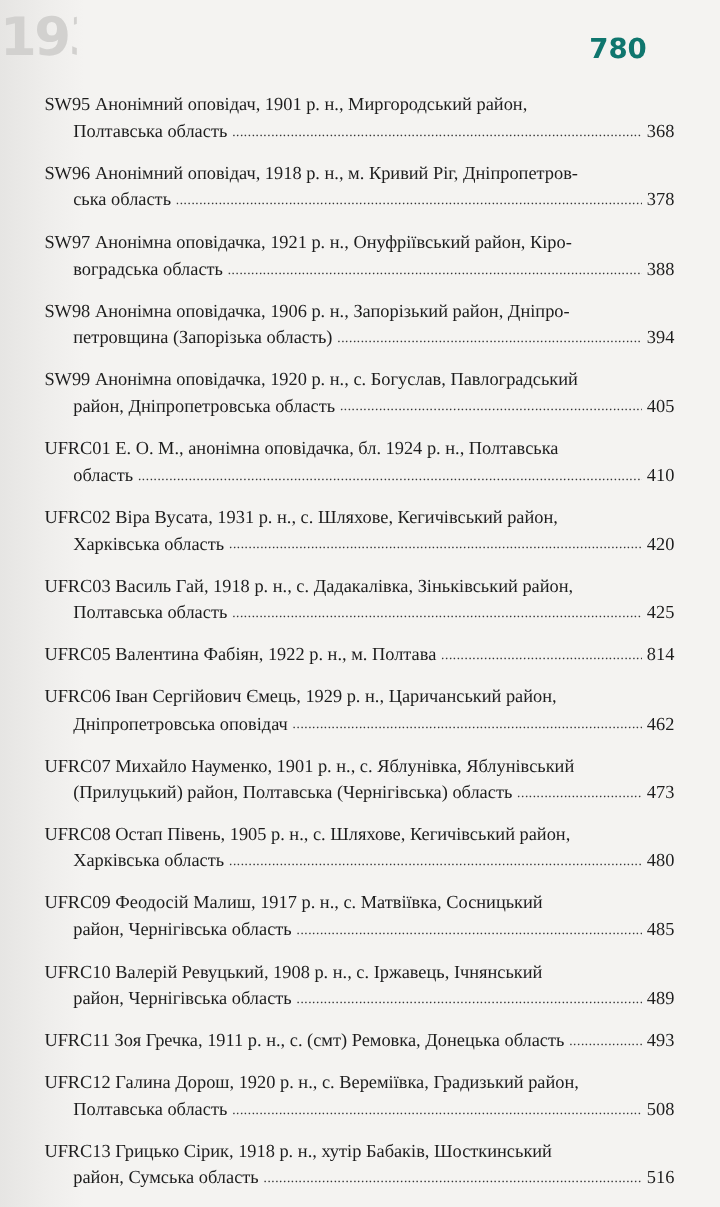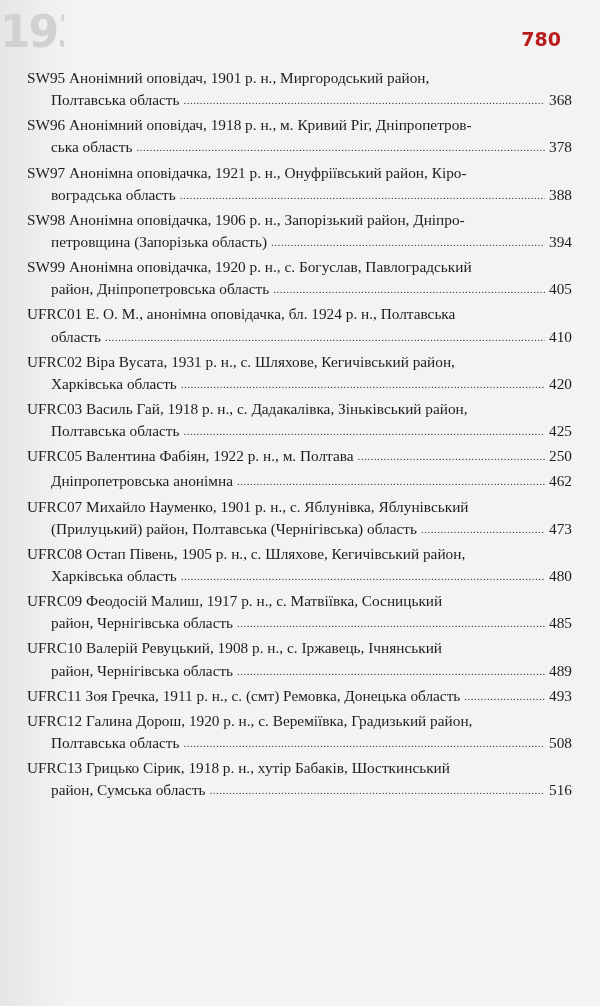--- a/index.html
+++ b/index.html
@@ -14,30 +14,30 @@
       position:absolute; left:0; top:0; width:70px; height:1006px;
       background:linear-gradient(90deg,#e6e5e3 0%,#efeeec 60%,rgba(244,243,241,0) 100%);
     }
     .ghost {
       position:absolute; left:0; top:6px; width:64px; height:70px;
       font-family:"DejaVu Sans","Liberation Sans",sans-serif;
       font-weight:bold; font-size:44px; color:#d2d1cf; letter-spacing:-2px;
       overflow:hidden; white-space:nowrap;
     }
     .page-num {
-      position:absolute; top:28px; right:39px;
+      position:absolute; top:28px; right:61px;
       font-family:"DejaVu Sans","Liberation Sans",sans-serif;
-      font-weight:bold; font-size:19px; color:#b91c1c;
+      font-weight:bold; font-size:23px; color:#0f766e;
     }
     .toc {
       position:absolute; left:24px; top:64px; width:551px;
       font-family:"Liberation Serif","DejaVu Serif",serif;
       font-size:15.3px; line-height:22.15px;
     }
-    .entry { margin:3px; }
+    .entry { margin:13px; }
     .line { display:flex; white-space:nowrap; height:22.15px; }
     .cont { padding-left:24px;text-align:right; }
     .text { flex:0 0 auto; }
     .leader {
       flex:1 1 auto; overflow:hidden; margin:0 4px;
       color:#333; letter-spacing:0.5px; font-size:11px;
       position:relative; top:0px;
     }
     .leader::before {
       content:"..................................................................................................................................................................................................................";
@@ -129,26 +129,29 @@
       <div class="line cont">
         <span class="text">Полтавська область</span>
         <span class="leader"></span>
         <span class="pg">425</span>
       </div>
     </div>
     <div class="entry">
       <div class="line">
         <span class="text">UFRC05 Валентина Фабіян, 1922 р. н., м. Полтава</span>
         <span class="leader"></span>
-        <span class="pg">250</span>
-      </div>
-    </div>
-    <div class="entry">
-      <div class="line cont">
-        <span class="text">Дніпропетровська анонімна</span>
+        <span class="pg">814</span>
+      </div>
+    </div>
+    <div class="entry">
+      <div class="line">
+        <span class="text">UFRC06 Іван Сергійович Ємець, 1929 р. н., Царичанський район,</span>
+      </div>
+      <div class="line cont">
+        <span class="text">Дніпропетровська оповідач</span>
         <span class="leader"></span>
         <span class="pg">462</span>
       </div>
     </div>
     <div class="entry">
       <div class="line">
         <span class="text">UFRC07 Михайло Науменко, 1901 р. н., с. Яблунівка, Яблунівський</span>
       </div>
       <div class="line cont">
         <span class="text">(Прилуцький) район, Полтавська (Чернігівська) область</span>

